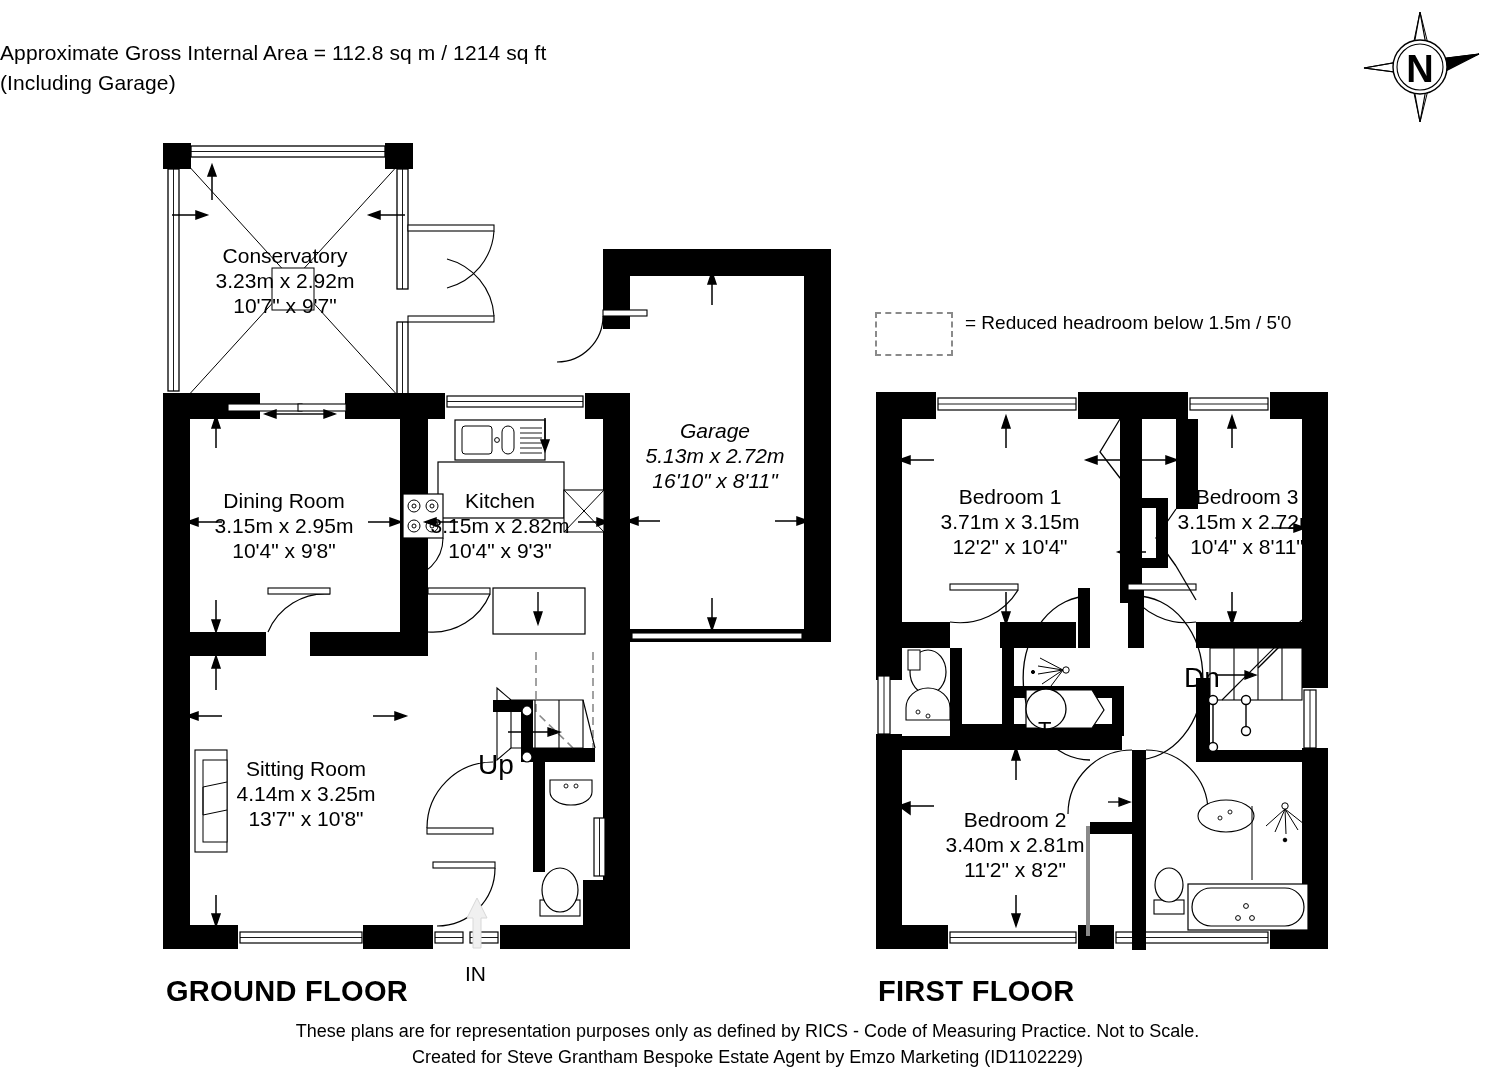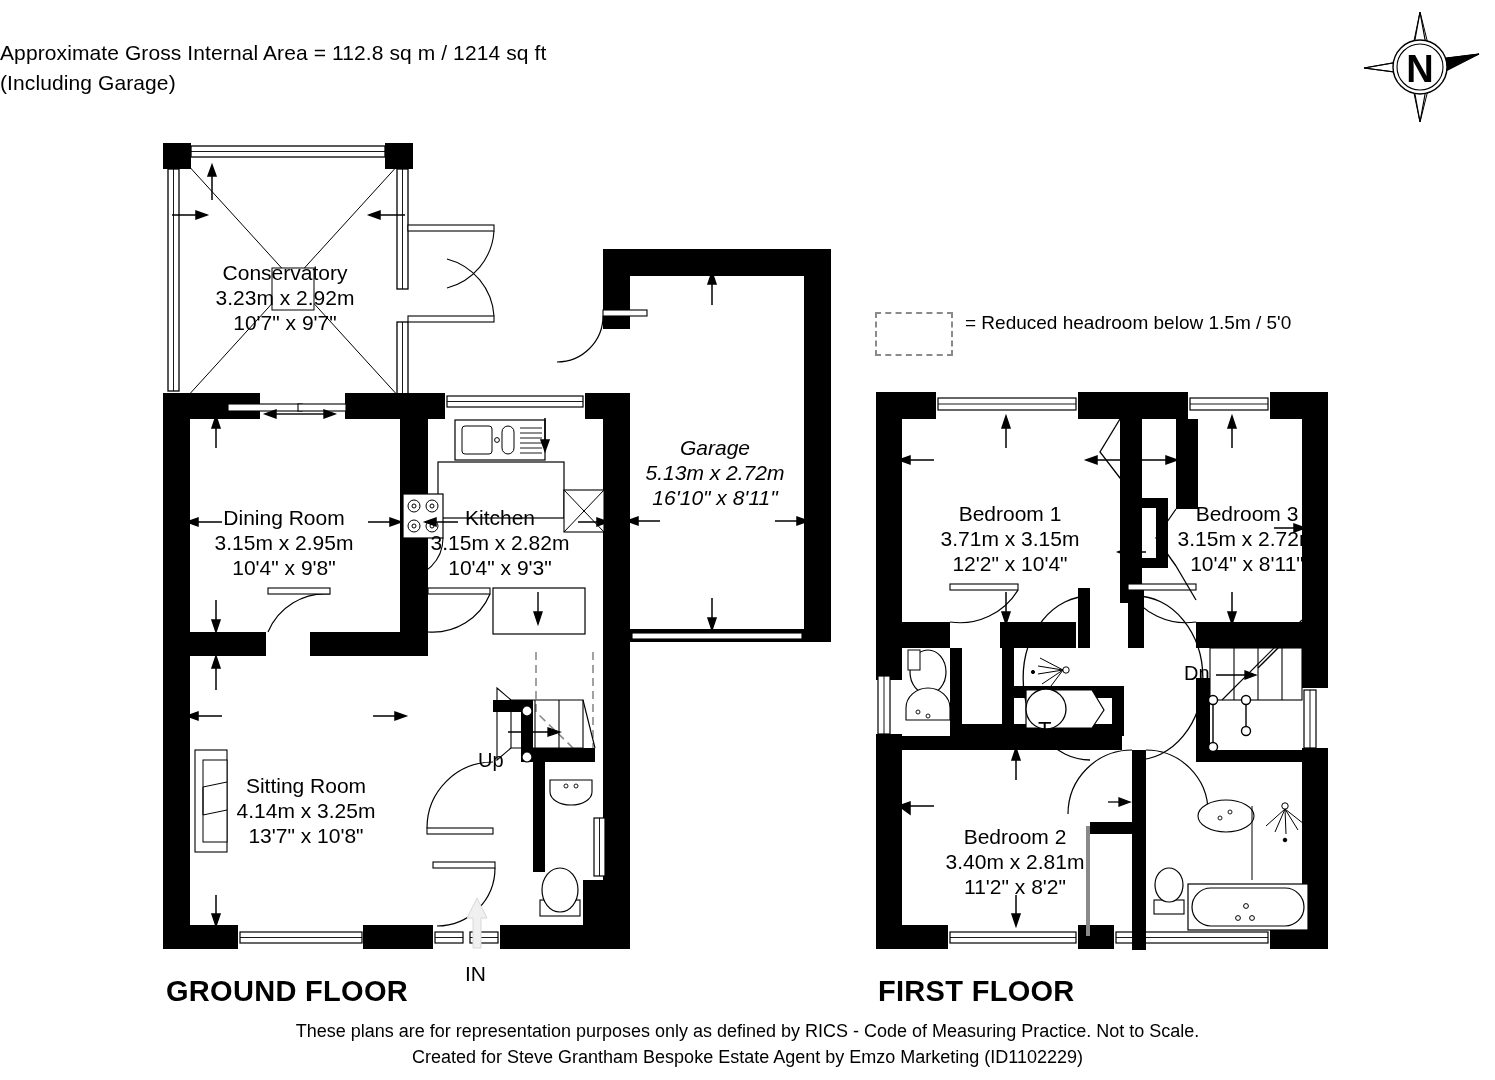--- a/index.html
+++ b/index.html
@@ -29,23 +29,23 @@
   #footer{left:0;top:1018px;width:1495px;text-align:center;}
   #footer .fline{font-size:18px;line-height:26px;}
 
   
   #gf-plan{left:0;top:0;width:870px;height:980px;}
   #ff-plan{left:0;top:0;width:1495px;height:980px;}
   svg{overflow:visible;}
 
   
   .rlabel{position:absolute;text-align:center;line-height:25px;white-space:nowrap;}
-  .rlabel .rname{font-size:21px;margin-top:17px;}
+  .rlabel .rname{font-size:21px;}
   .rlabel .rdim{font-size:21px;}
-  .small-tag{position:absolute;font-size:20px;}
+  .small-tag{position:absolute;font-size:28px;}
   .in-tag{position:absolute;font-size:21px;}
 </style>
 </head>
 <body>
 
 <div class="abs" id="header">
   <div class="line">Approximate Gross Internal Area = 112.8 sq m / 1214 sq ft</div>
   <div class="line">(Including Garage)</div>
 </div>
 

